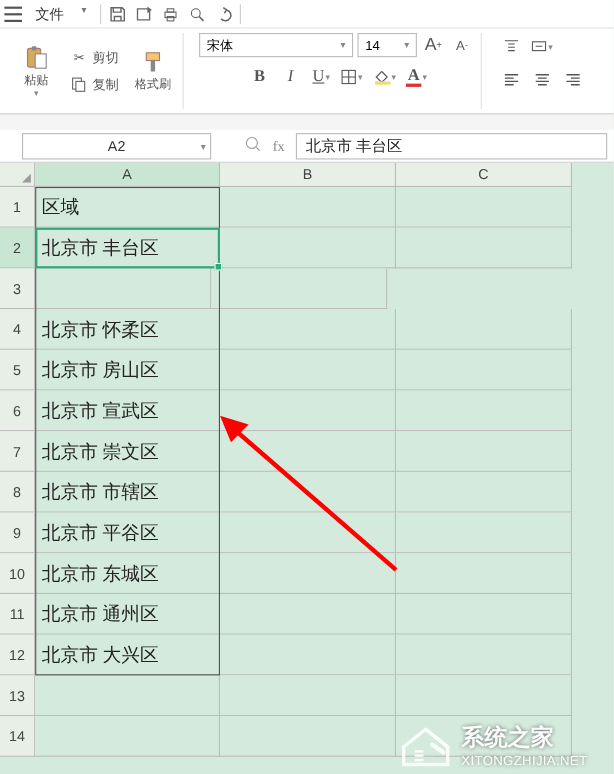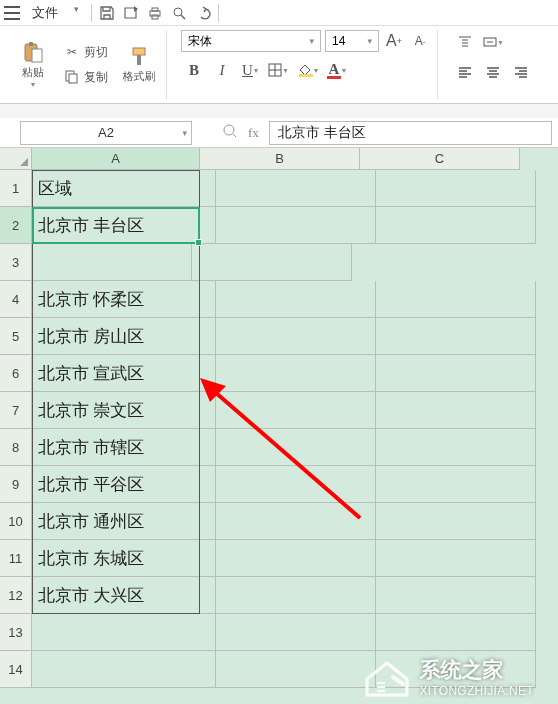--- a/index.html
+++ b/index.html
@@ -133,21 +133,21 @@
   .rowhead.active { background:#c9e6d2; }
   .cells {
     position:absolute; left:32px; top:22px;
   }
   .row { display:flex; height:37px; }
   .cell {
     border-right:1px solid #bcbcbc; border-bottom:1px solid #bcbcbc;
     display:flex; align-items:center; padding:0 6px; font-size:17px; color:#222;
     background:#d4eadc;
   }
-  .cell.col-a { width:184px; }
+  .cell.col-a { width:168px; }
   .cell.col-b, .cell.col-c { width:160px; }
   .cell.data { font-family:"SimSun","宋体",serif; }
   
   .range-outline {
     position:absolute; left:32px; top:22px; width:168px; height:444px;
     border:1.5px solid #555; pointer-events:none;
   }
   
   .sel {
     position:absolute; border:2px solid #2fa976; pointer-events:none;
@@ -254,21 +254,21 @@
       <span class="ic">
         <svg width="22" height="22" viewBox="0 0 22 22">
             <rect x="5" y="2" width="12" height="7" fill="#f4c76a" stroke="#a77"></rect>
             <rect x="9" y="9" width="4" height="10" fill="#888"></rect>
           </svg>
       </span>
       <span>格式刷</span>
     </div>
   </div>
 
-  <div class="group" style="flex-direction:column; align-items:flex-start; gap:6px;">
+  <div class="group" style="flex-direction:column; align-items:center; gap:6px;">
     <div class="font-row">
       <div class="font-name">
         <span>宋体</span>
         <span class="caret" style="font-size:9px;color:#888">▾</span>
       </div>
       <div class="font-size">
         <span>14</span>
         <span class="caret" style="font-size:9px;color:#888">▾</span>
       </div>
       <div class="font-size-btn" style="font-size:16px">A<sup style="font-size:9px">+</sup></div>
@@ -426,26 +426,26 @@
         <div class="cell col-a data">北京市  市辖区</div>
         <div class="cell col-b"></div>
         <div class="cell col-c"></div>
       </div>
     <div class="row">
         <div class="cell col-a data">北京市  平谷区</div>
         <div class="cell col-b"></div>
         <div class="cell col-c"></div>
       </div>
     <div class="row">
+        <div class="cell col-a data">北京市  东城区</div>
+        <div class="cell col-b"></div>
+        <div class="cell col-c"></div>
+      </div>
+    <div class="row">
         <div class="cell col-a data">北京市  通州区</div>
-        <div class="cell col-b"></div>
-        <div class="cell col-c"></div>
-      </div>
-    <div class="row">
-        <div class="cell col-a data">北京市  东城区</div>
         <div class="cell col-b"></div>
         <div class="cell col-c"></div>
       </div>
     <div class="row">
         <div class="cell col-a data">北京市  大兴区</div>
         <div class="cell col-b"></div>
         <div class="cell col-c"></div>
       </div>
     <div class="row">
         <div class="cell col-a"></div>

